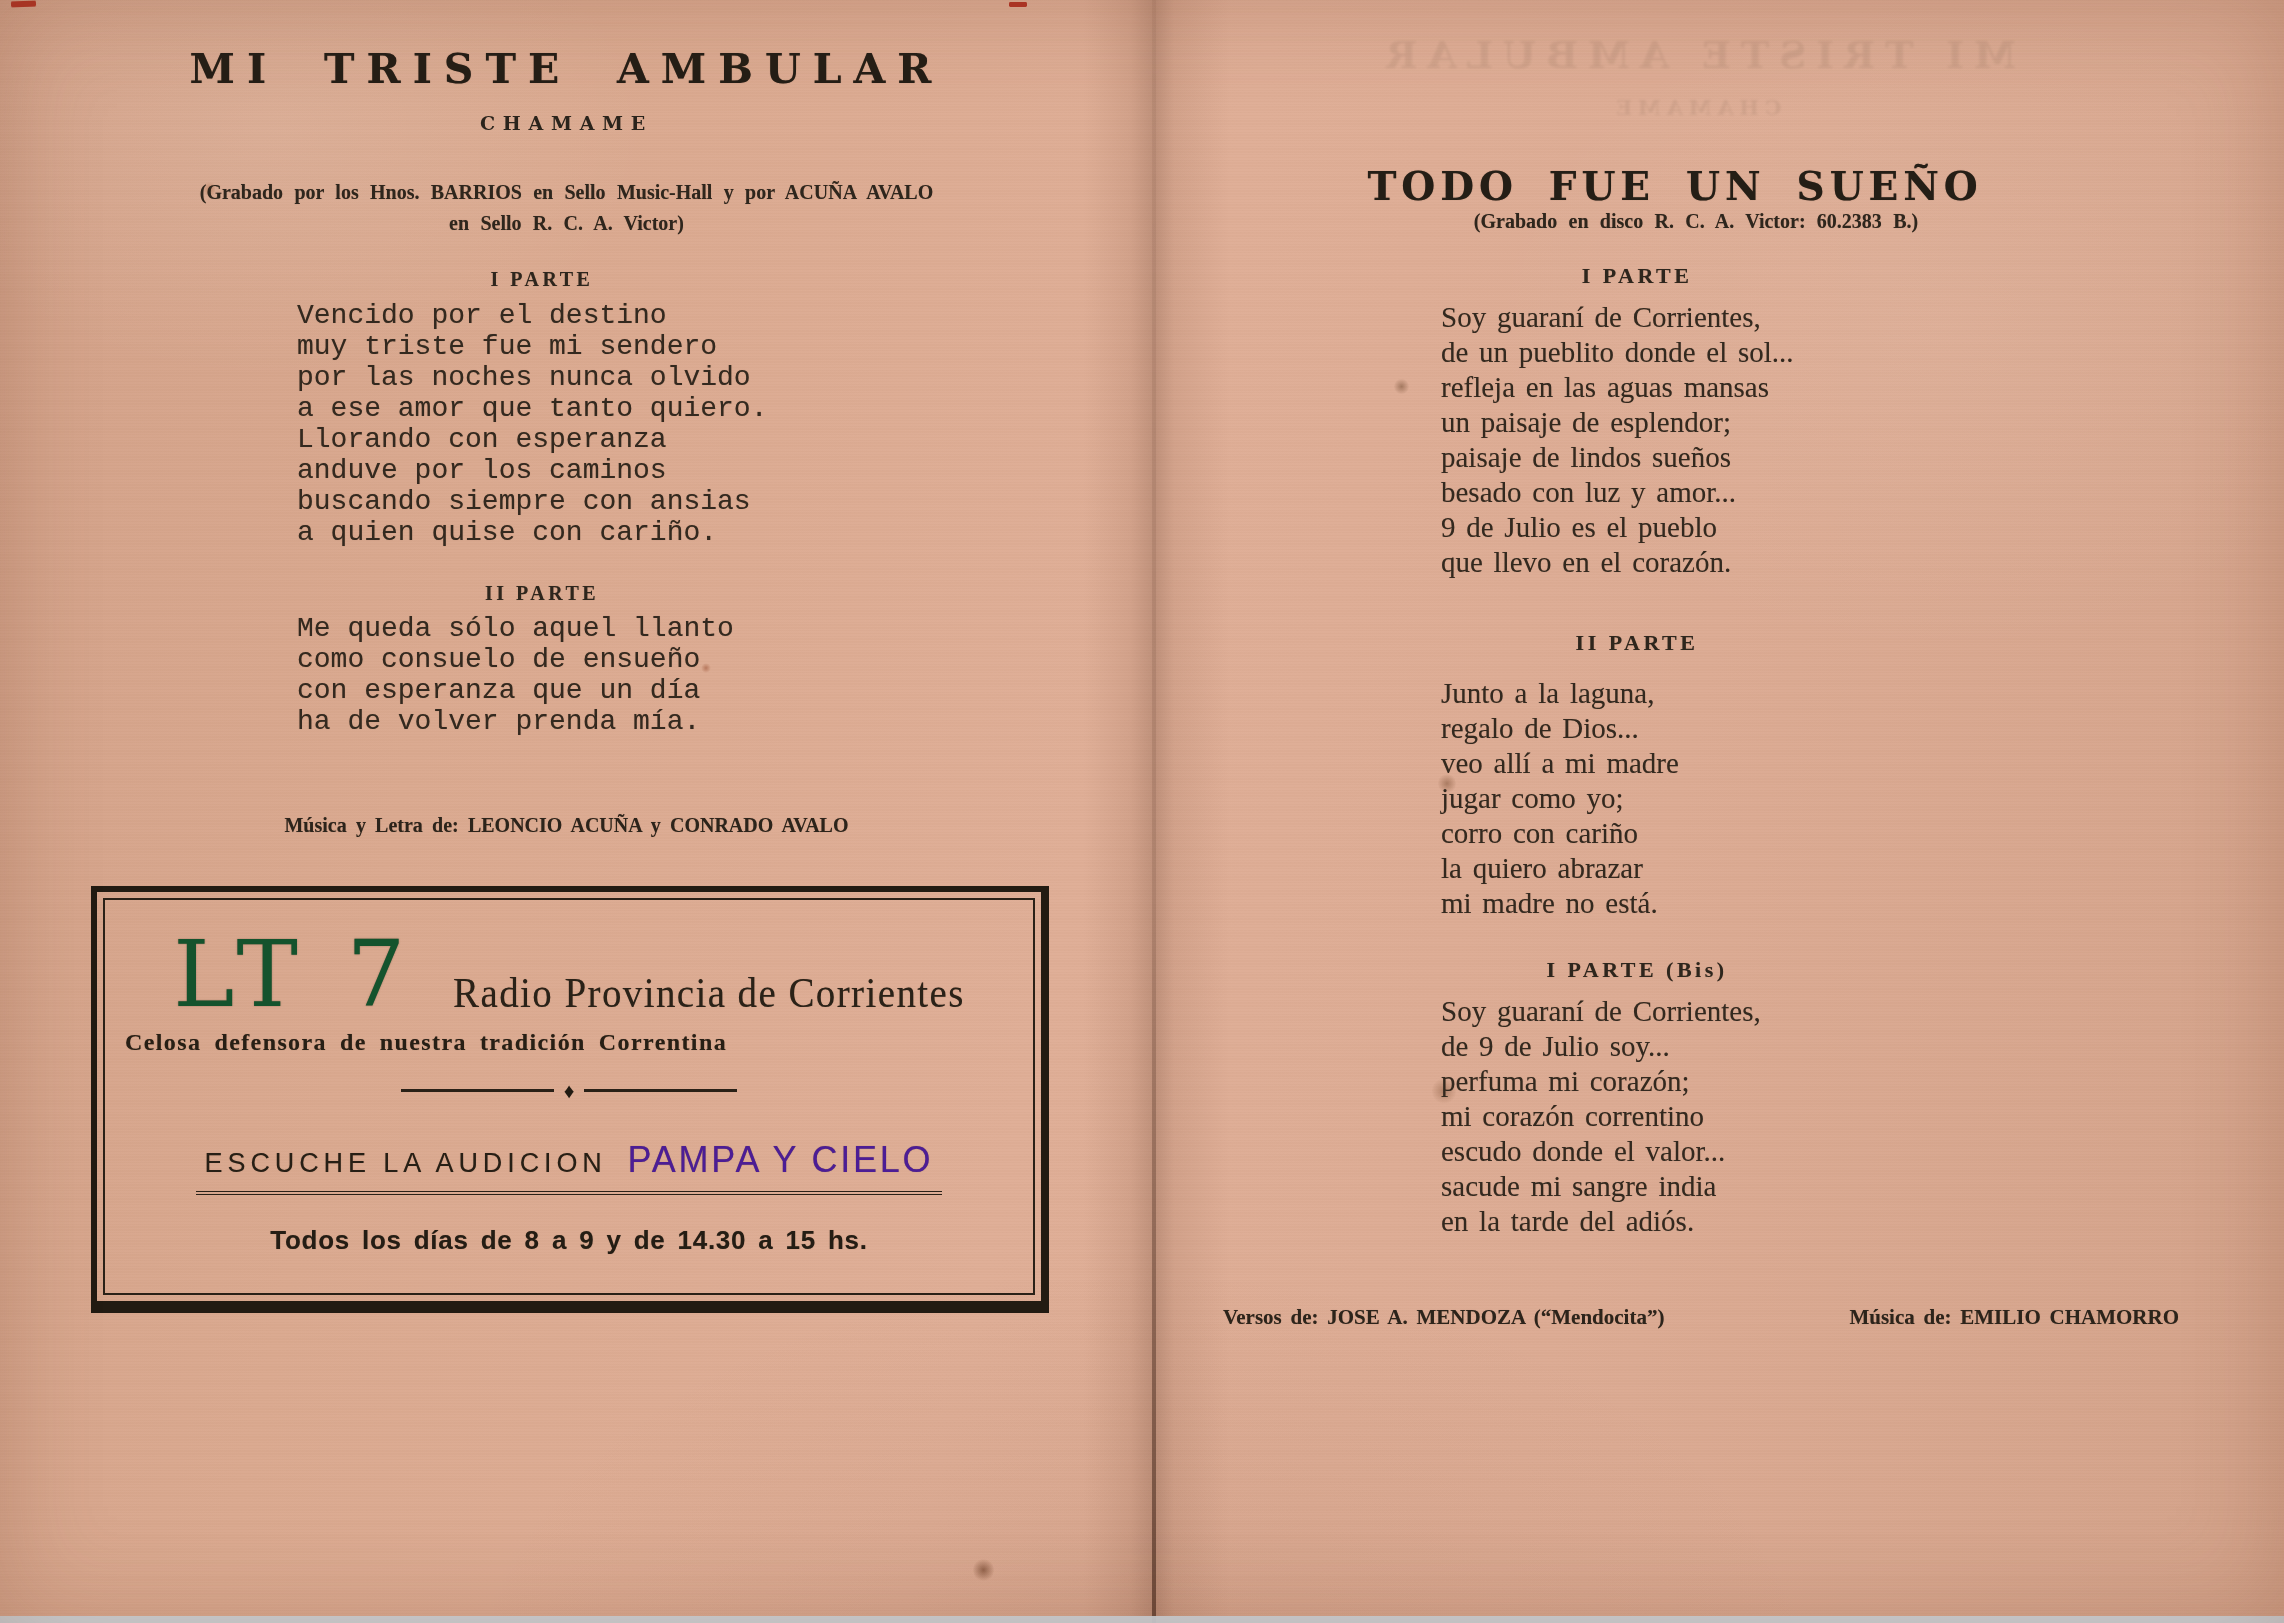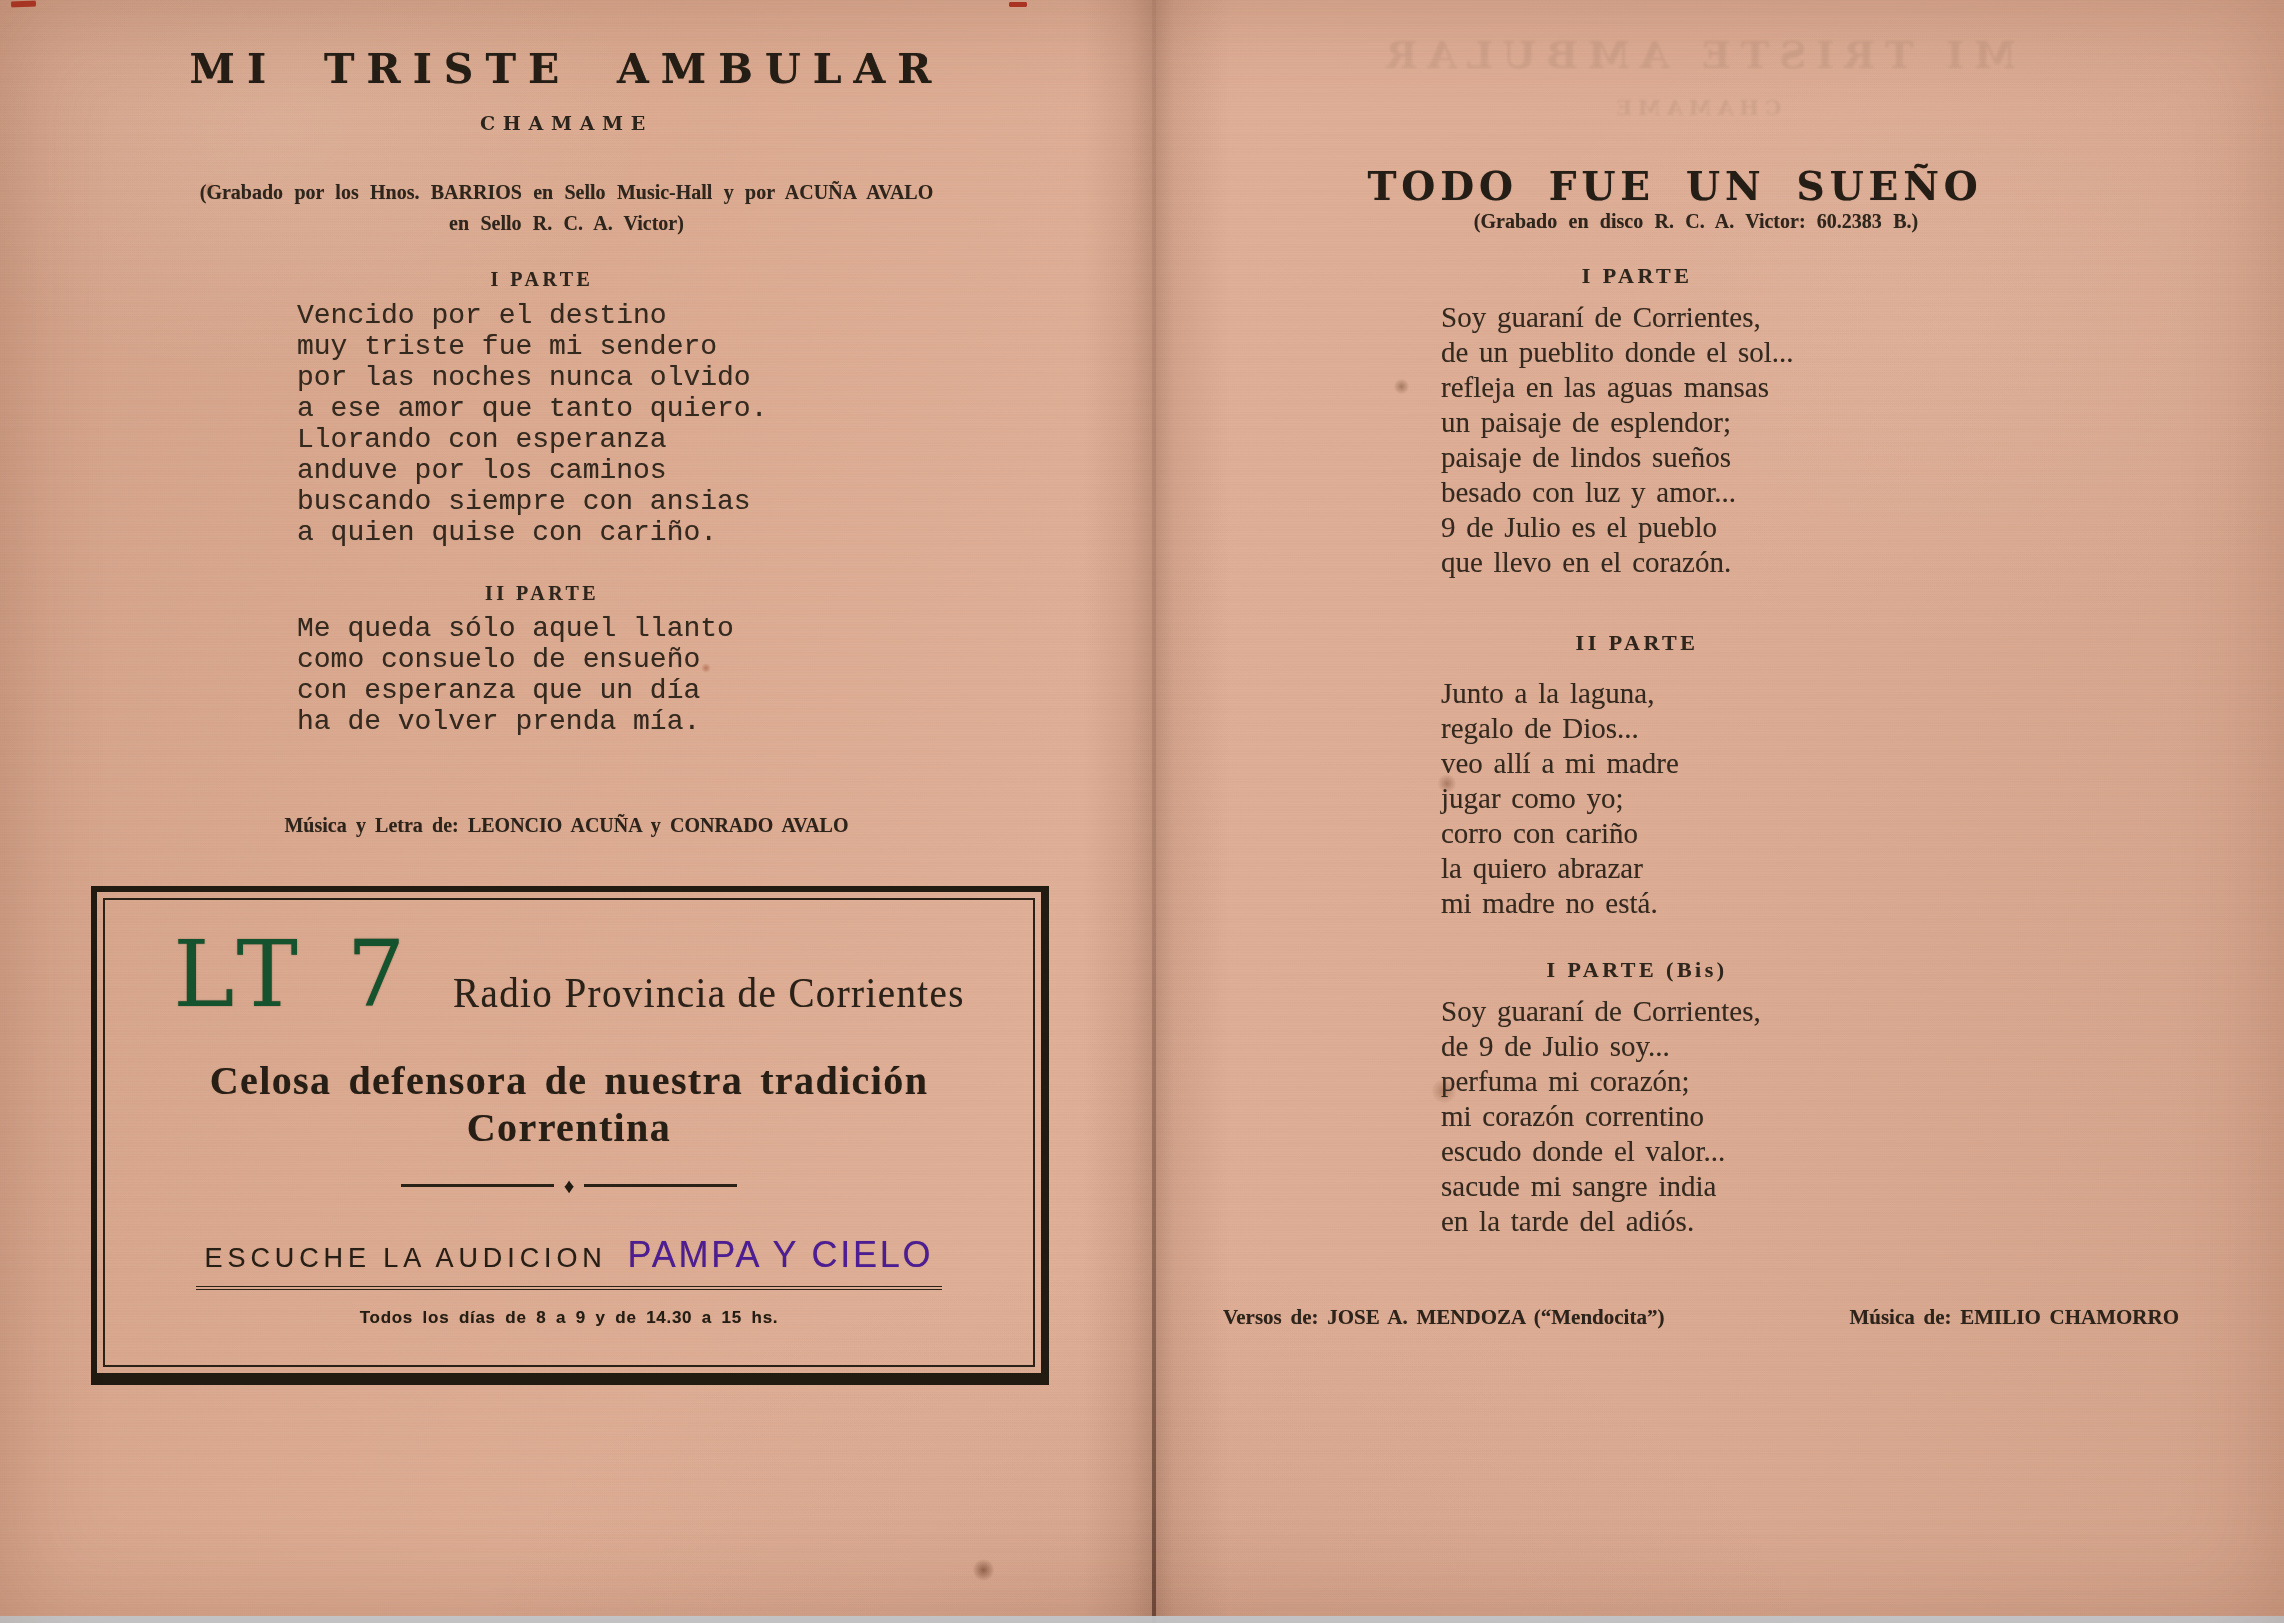--- a/index.html
+++ b/index.html
@@ -103,42 +103,42 @@
   .ad-top{display:flex;justify-content:center;align-items:baseline;gap:38px;margin-top:12.6px;}
   .ad-callsign{
     font-family:"DejaVu Serif","Liberation Serif",serif;font-size:92px;line-height:84px;
     letter-spacing:9.8px;color:#14532d;text-shadow:0 0 1.4px rgba(50,30,15,.5);
   }
   .ad-station{
     font-family:"Liberation Serif",serif;font-size:39px;color:#2a2218;letter-spacing:1.4px;
     transform:scaleY(1.08);text-shadow:0 0 0.7px rgba(60,35,18,.4);
   }
   .ad-slogan{
-    margin-top:40px;text-align:center;font-weight:bold;font-size:40px;letter-spacing:1.4px;
+    margin-top:12px;font-weight:bold;font-size:24px;letter-spacing:1.4px;
     word-spacing:5.6px;color:#271f15;text-shadow:0 0 0.7px rgba(50,30,15,.45);
   }
   .ad-divider{margin:28px auto 0;width:336px;display:flex;align-items:center;gap:9.8px;}
   .ad-divider .rule{flex:1;height:2.8px;background:#2a2117;}
   .ad-divider .diamond{font-size:21px;line-height:14px;color:#221b12;}
   .ad-cta{margin-top:41px;text-align:center;}
   .ad-cta-inner{
     display:inline-block;border-bottom:4.9px double #2a2117;padding:0 8.4px 9.8px;
     white-space:nowrap;
   }
   .ad-cta-prefix{
     font-family:"Liberation Sans",sans-serif;font-size:27px;letter-spacing:4.9px;color:#271f15;
     text-shadow:0 0 0.7px rgba(50,30,15,.4);
   }
   .ad-cta-program{
     font-family:"Liberation Sans",sans-serif;font-size:36px;letter-spacing:2.8px;color:#4c1d95;
     margin-left:18px;text-shadow:0 0 0.7px rgba(50,30,15,.45);
   }
   .ad-schedule{
-    margin-top:18px;text-align:center;font-family:"Liberation Sans",sans-serif;font-weight:bold;
-    font-size:17px;letter-spacing:0.7px;word-spacing:4.2px;color:#241d14;
+    margin-top:30px;text-align:center;font-family:"Liberation Sans",sans-serif;font-weight:bold;
+    font-size:26px;letter-spacing:0.7px;word-spacing:4.2px;color:#241d14;
     text-shadow:0 0 0.7px rgba(50,30,15,.4);
   }
 
   .bleed-ghost{
     position:absolute;top:32px;left:0;width:100%;text-align:center;
     transform:scaleX(-1);opacity:0.08;filter:blur(1px);pointer-events:none;
     font-family:"DejaVu Serif","Liberation Serif",serif;font-weight:bold;
     font-size:38px;letter-spacing:9.8px;color:#3a2c1c;
   }
   .bleed-ghost .ghost-line2{font-size:21px;letter-spacing:5.6px;margin-top:18px;}

